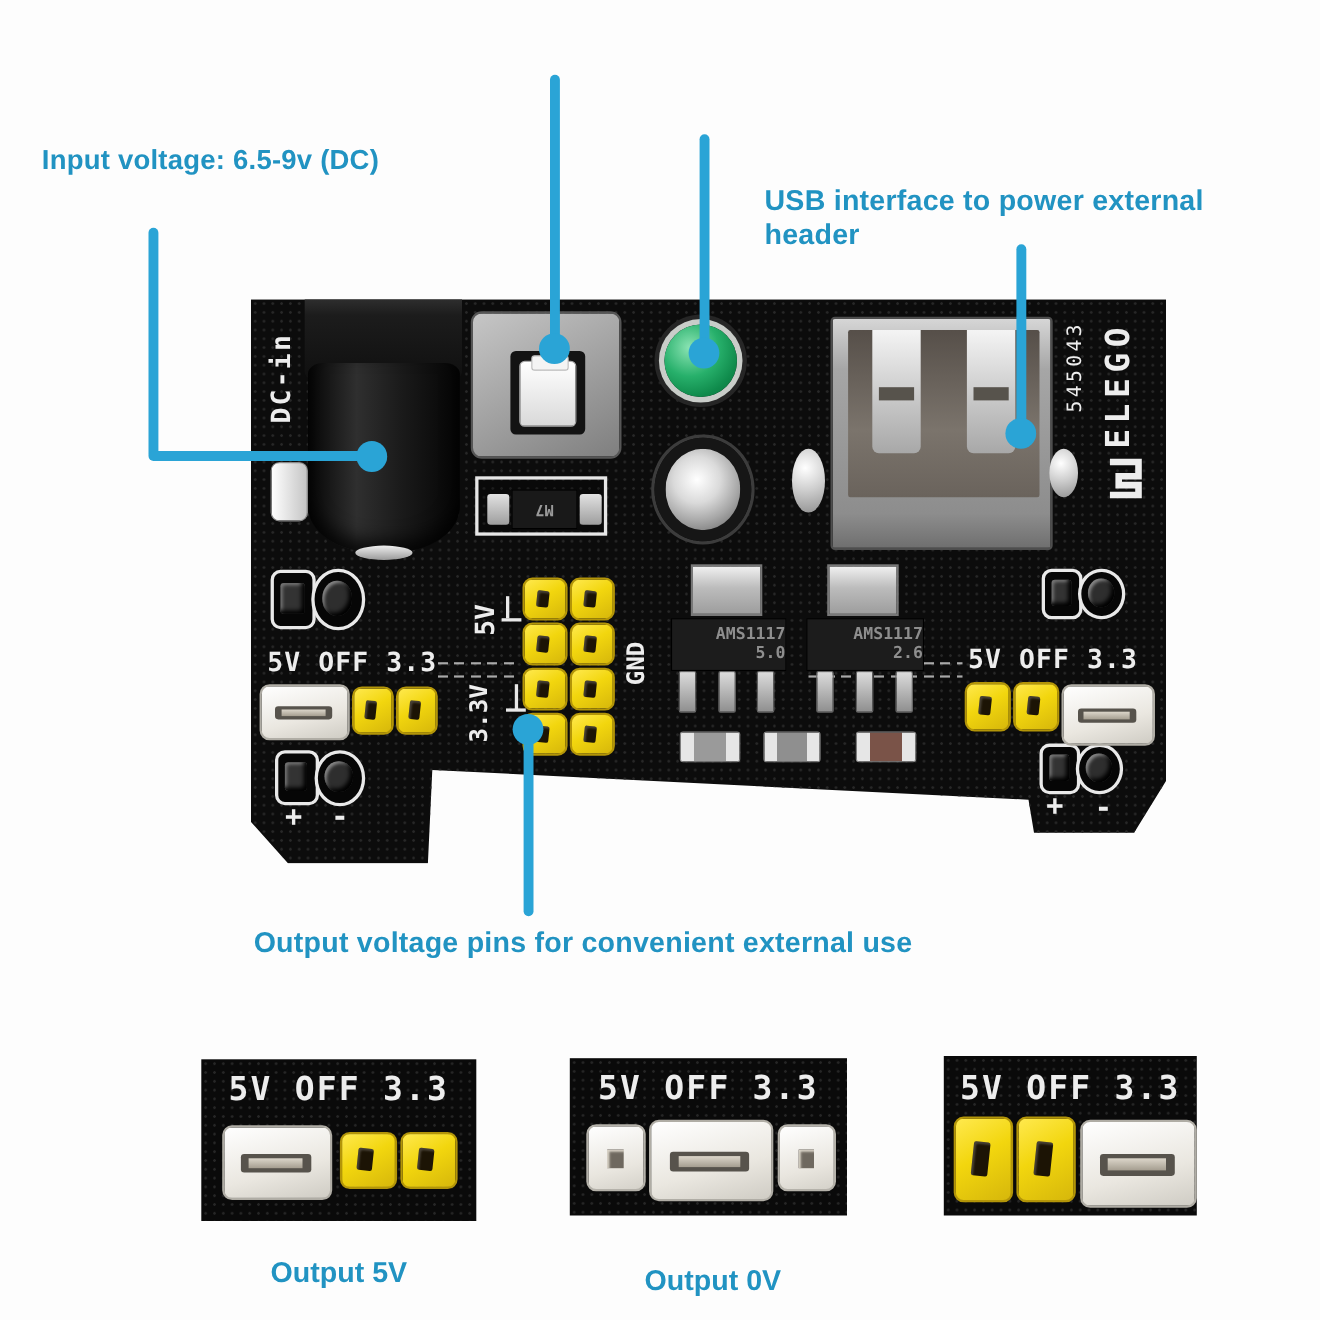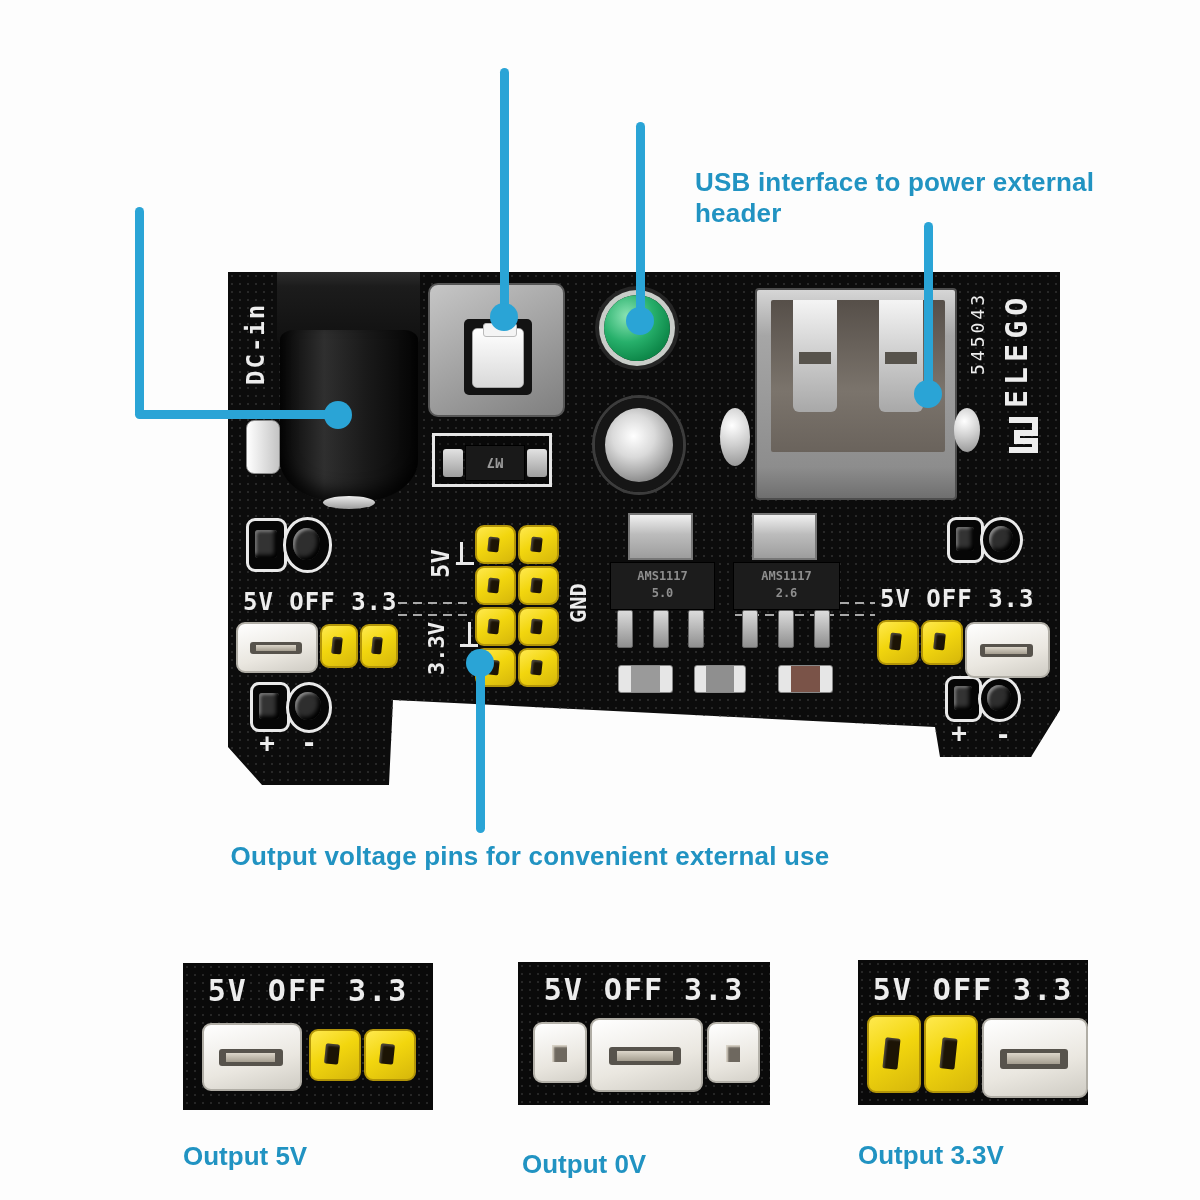--- a/index.html
+++ b/index.html
@@ -63,39 +63,40 @@
   .pin-y{background:linear-gradient(150deg,#ffe94e,#f2d60e 45%,#d6b70b);border:2px solid #b39508;border-radius:9px;position:absolute}
   .pin-y::after{content:"";position:absolute;left:30%;top:28%;width:30%;height:42%;background:#1c1405;border-radius:2px;
     box-shadow:inset 2px 2px 2px rgba(255,255,255,.2);transform:rotate(6deg)}
   .jmp-w{background:linear-gradient(165deg,#ffffff,#eae7e0 60%,#cfccc4);border:2px solid #b0ada5;border-radius:9px;position:absolute}
   .jmp-slot{position:absolute;left:16%;top:38%;width:66%;height:26%;background:#57534c;border-radius:3px}
   .jmp-slot::after{content:"";position:absolute;left:10%;top:22%;width:78%;height:56%;background:linear-gradient(180deg,#dcd6ca,#a59e90)}
   .pin-w{position:absolute;background:linear-gradient(165deg,#ffffff,#e9e6df 65%,#d4d1c9);border:2px solid #b5b2aa;border-radius:9px}
   .pin-w::after{content:"";position:absolute;left:34%;top:36%;width:30%;height:30%;background:#6e685f;box-shadow:inset 2px 2px 2px #d9d3c7}
   .reg-tab{background:linear-gradient(180deg,#f0f0f0,#bcbcbc 45%,#9d9d9d);border:2px solid #777}
   .reg-body{background:#1c1c1c;border:1px solid #000;color:#8e8e8e;font-family:"DejaVu Sans Mono",monospace;
-    font-size:12px;font-weight:bold;text-align:center;padding-top:5px;line-height:17px}
+    font-size:15px;font-weight:bold;text-align:right;padding-top:5px;line-height:17px}
   .leg{background:linear-gradient(180deg,#dcdcdc,#8f8f8f);border:1px solid #666;border-radius:2px}
   .trace{background:repeating-linear-gradient(90deg,#cfcfcf 0 9px,transparent 9px 15px);height:2px;opacity:.8}
   .tick{background:#e9e9e9}
   .clip{background:linear-gradient(90deg,#ffffff,#c4c4c4);border:1px solid #8a8a8a;border-radius:8px}
 
   
   .panel{position:absolute;background-color:#0a0a0a;z-index:2;
     background-image:radial-gradient(circle,#262626 1px,transparent 1.4px);background-size:8px 8px}
   .panel .silk{width:100%;text-align:center;font-size:30px;letter-spacing:2px}
-  .caption{position:absolute;color:var(--label);font-weight:bold;font-size:26px;text-align:left;z-index:3}
+  .caption{position:absolute;color:var(--label);font-weight:bold;font-size:26px;text-align:center;z-index:3}
   .brand-glyph{position:absolute}
 </style>
 </head>
 <body>
 
 <div class="canvas">
 
   <div class="ann" style="left:38px;top:128px;width:330px;font-size:25px;line-height:37px">
+    <div>Input voltage: 6.5-9v (DC)</div>
   </div>
   <div class="ann" style="left:695px;top:167px;width:490px">USB interface to power external header</div>
   <div class="ann center" style="left:230px;top:841px;width:600px">Output voltage pins for convenient external use</div>
 
   <div class="line" style="left:500px;top:68px;width:9px;height:252px"></div>
   <div class="dot" style="left:490px;top:303px"></div>
   <div class="line" style="left:636px;top:122px;width:9px;height:202px"></div>
   <div class="dot" style="left:626px;top:307px"></div>
   <div class="line" style="left:924px;top:222px;width:9px;height:176px"></div>
   <div class="dot" style="left:914px;top:380px"></div>
@@ -250,15 +251,14 @@
   <div class="caption" style="left:522px;top:1149px;width:252px">Output 0V</div>
 
   <div class="panel" style="left:858px;top:960px;width:230px;height:145px">
     <div class="silk" style="top:12px">5V OFF 3.3</div>
     <div class="pin-y" style="left:9px;top:55px;width:54px;height:78px"></div>
     <div class="pin-y" style="left:66px;top:55px;width:54px;height:78px"></div>
     <div class="jmp-w" style="left:124px;top:58px;width:106px;height:80px">
         <div class="jmp-slot"></div>
       </div>
   </div>
-  <div class="caption" style="left:858px;top:1140px;width:230px">Output 3.3V</div>
 
 </div>
 
 </body></html>

